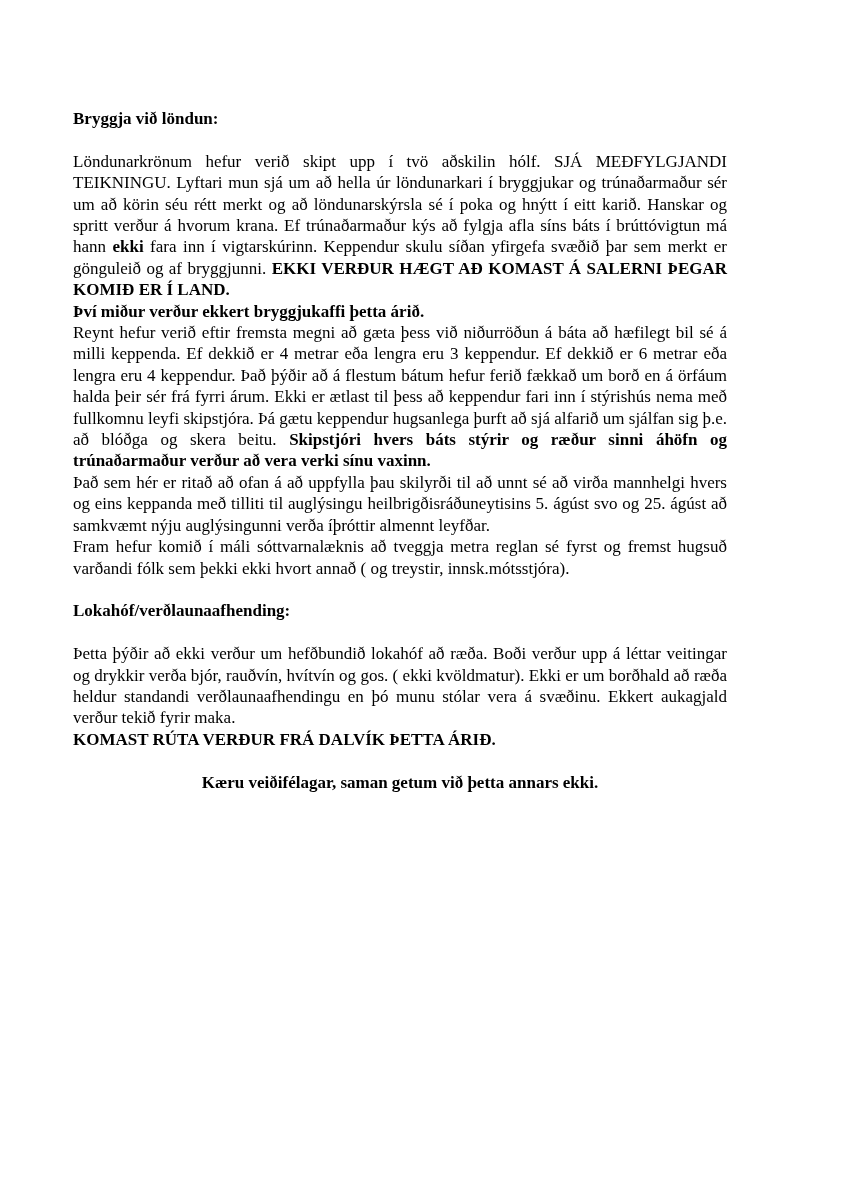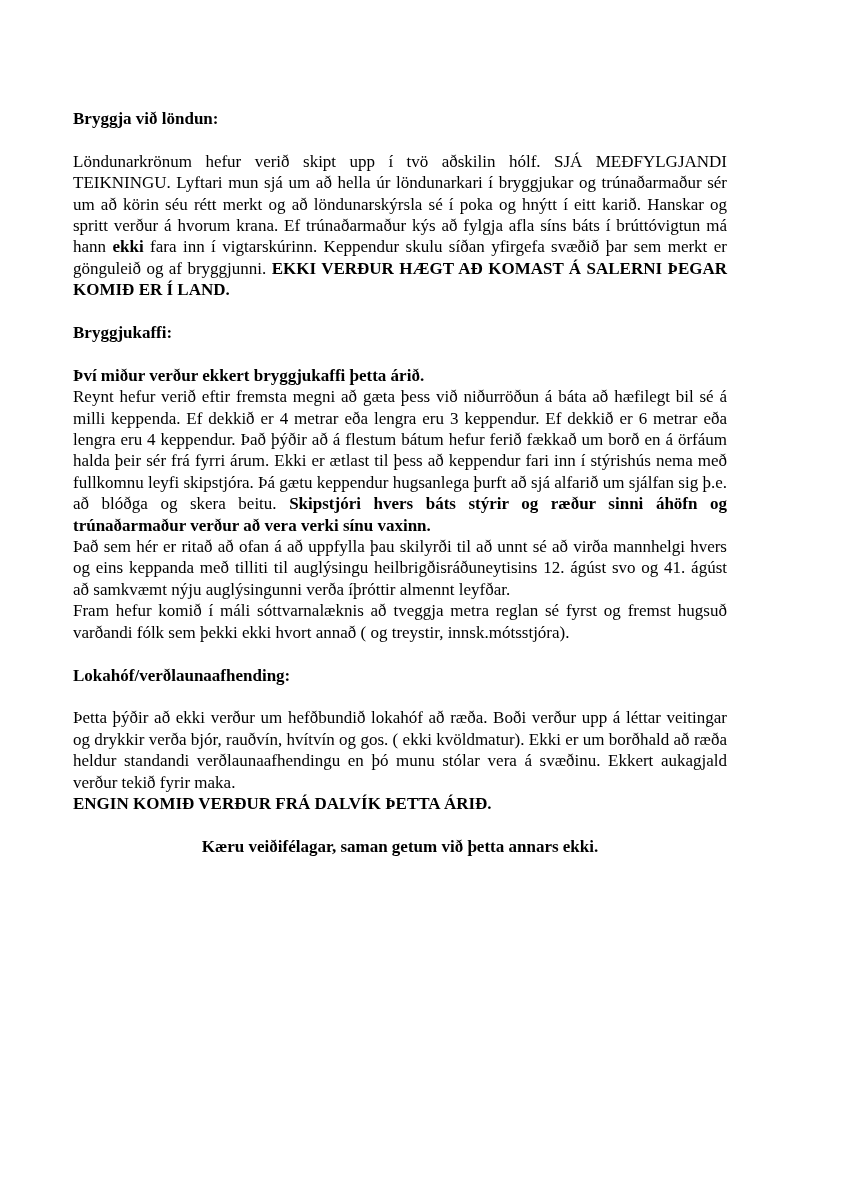--- a/index.html
+++ b/index.html
@@ -43,26 +43,25 @@
   }
 </style>
 </head>
 <body>
 
 <div class="page">
 
   <p class="heading first">Bryggja við löndun:</p>
   <p class="para"><span>Löndunarkrönum hefur verið skipt upp í tvö aðskilin hólf. SJÁ MEÐFYLGJANDI TEIKNINGU. Lyftari mun sjá um að hella úr löndunarkari í bryggjukar og trúnaðarmaður sér um að körin séu rétt merkt og að löndunarskýrsla sé í poka og hnýtt í eitt karið. Hanskar og spritt verður á hvorum krana. Ef trúnaðarmaður kýs að fylgja afla síns báts í brúttóvigtun má hann </span><span class="bold">ekki</span><span> fara inn í vigtarskúrinn.  Keppendur skulu síðan yfirgefa svæðið þar sem merkt er gönguleið og af bryggjunni. </span><span class="bold">EKKI VERÐUR HÆGT AÐ KOMAST Á SALERNI ÞEGAR KOMIÐ ER Í LAND.</span></p>
 
-  <p class="heading">Bryggjukaffi:</p>
   <p class="para"><span class="bold">Því miður verður ekkert bryggjukaffi þetta árið.</span></p>
 
   <p class="para"><span>Reynt hefur verið eftir fremsta megni að gæta þess við niðurröðun á báta að hæfilegt bil sé á milli keppenda. Ef dekkið er 4 metrar eða lengra eru 3 keppendur.  Ef dekkið er 6 metrar eða lengra eru 4 keppendur. Það þýðir að á flestum bátum hefur ferið fækkað um borð en á örfáum halda þeir sér frá fyrri árum. Ekki er ætlast til þess að keppendur fari inn í stýrishús nema með fullkomnu leyfi skipstjóra. Þá gætu keppendur hugsanlega þurft að sjá alfarið um sjálfan sig þ.e. að blóðga og skera beitu. </span><span class="bold">Skipstjóri hvers báts stýrir og ræður sinni áhöfn og trúnaðarmaður verður að vera verki sínu vaxinn.</span></p>
-  <p class="para"><span>Það sem hér er ritað að ofan á að uppfylla þau skilyrði til að unnt sé að virða mannhelgi hvers og eins keppanda með tilliti til auglýsingu heilbrigðisráðuneytisins 12. ágúst svo og 41. ágúst að samkvæmt nýju auglýsingunni verða íþróttir almennt leyfðar.</span></p>
+  <p class="para"><span>Það sem hér er ritað að ofan á að uppfylla þau skilyrði til að unnt sé að virða mannhelgi hvers og eins keppanda með tilliti til auglýsingu heilbrigðisráðuneytisins 5. ágúst svo og 25. ágúst að samkvæmt nýju auglýsingunni verða íþróttir almennt leyfðar.</span></p>
   <p class="para"><span>Fram hefur komið í máli sóttvarnalæknis að tveggja metra reglan sé fyrst og fremst hugsuð varðandi fólk sem þekki ekki hvort annað ( og treystir, innsk.mótsstjóra).</span></p>
 
   <p class="heading">Lokahóf/verðlaunaafhending:</p>
   <p class="para"><span>Þetta þýðir að ekki verður um hefðbundið lokahóf að ræða. Boði verður upp á léttar veitingar  og drykkir verða bjór, rauðvín, hvítvín og gos. ( ekki kvöldmatur). Ekki er um borðhald að ræða heldur standandi verðlaunaafhendingu en þó munu stólar vera á svæðinu. Ekkert aukagjald verður tekið fyrir maka.</span></p>
-  <p class="para"><span class="bold">ENGIN KOMIÐ VERÐUR FRÁ DALVÍK ÞETTA ÁRIÐ.</span></p>
+  <p class="para"><span class="bold">KOMAST RÚTA VERÐUR FRÁ DALVÍK ÞETTA ÁRIÐ.</span></p>
 
   <p class="closing">Kæru veiðifélagar, saman getum við þetta annars ekki.</p>
 
 </div>
 
 </body></html>

